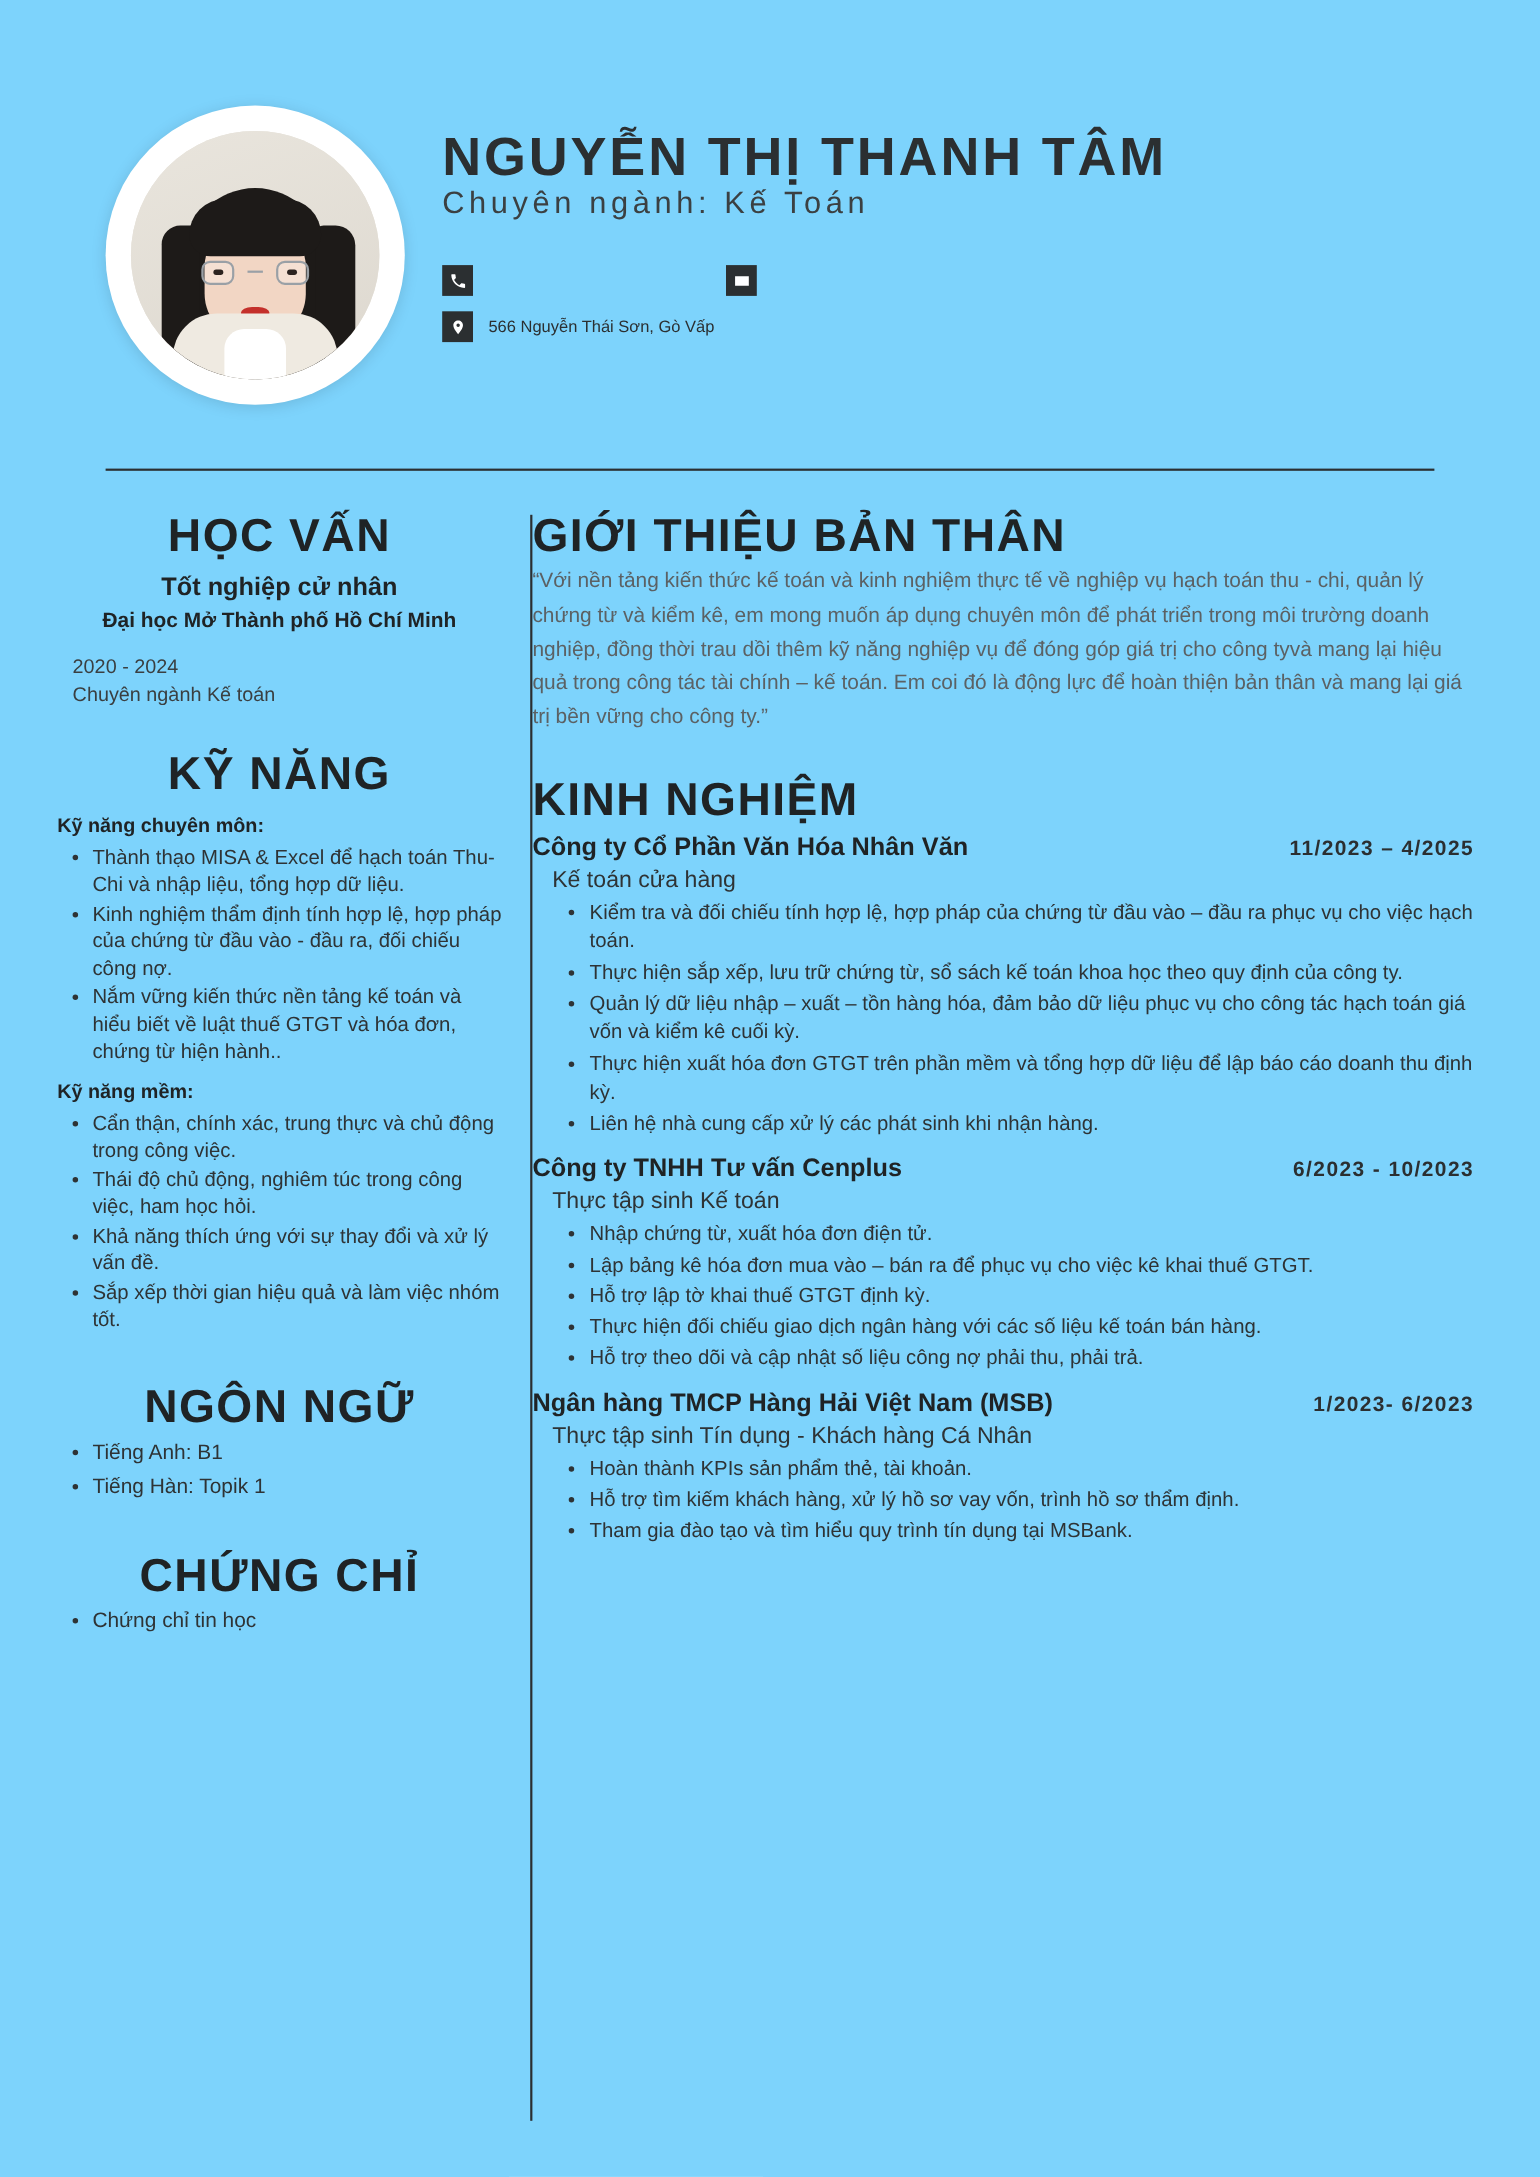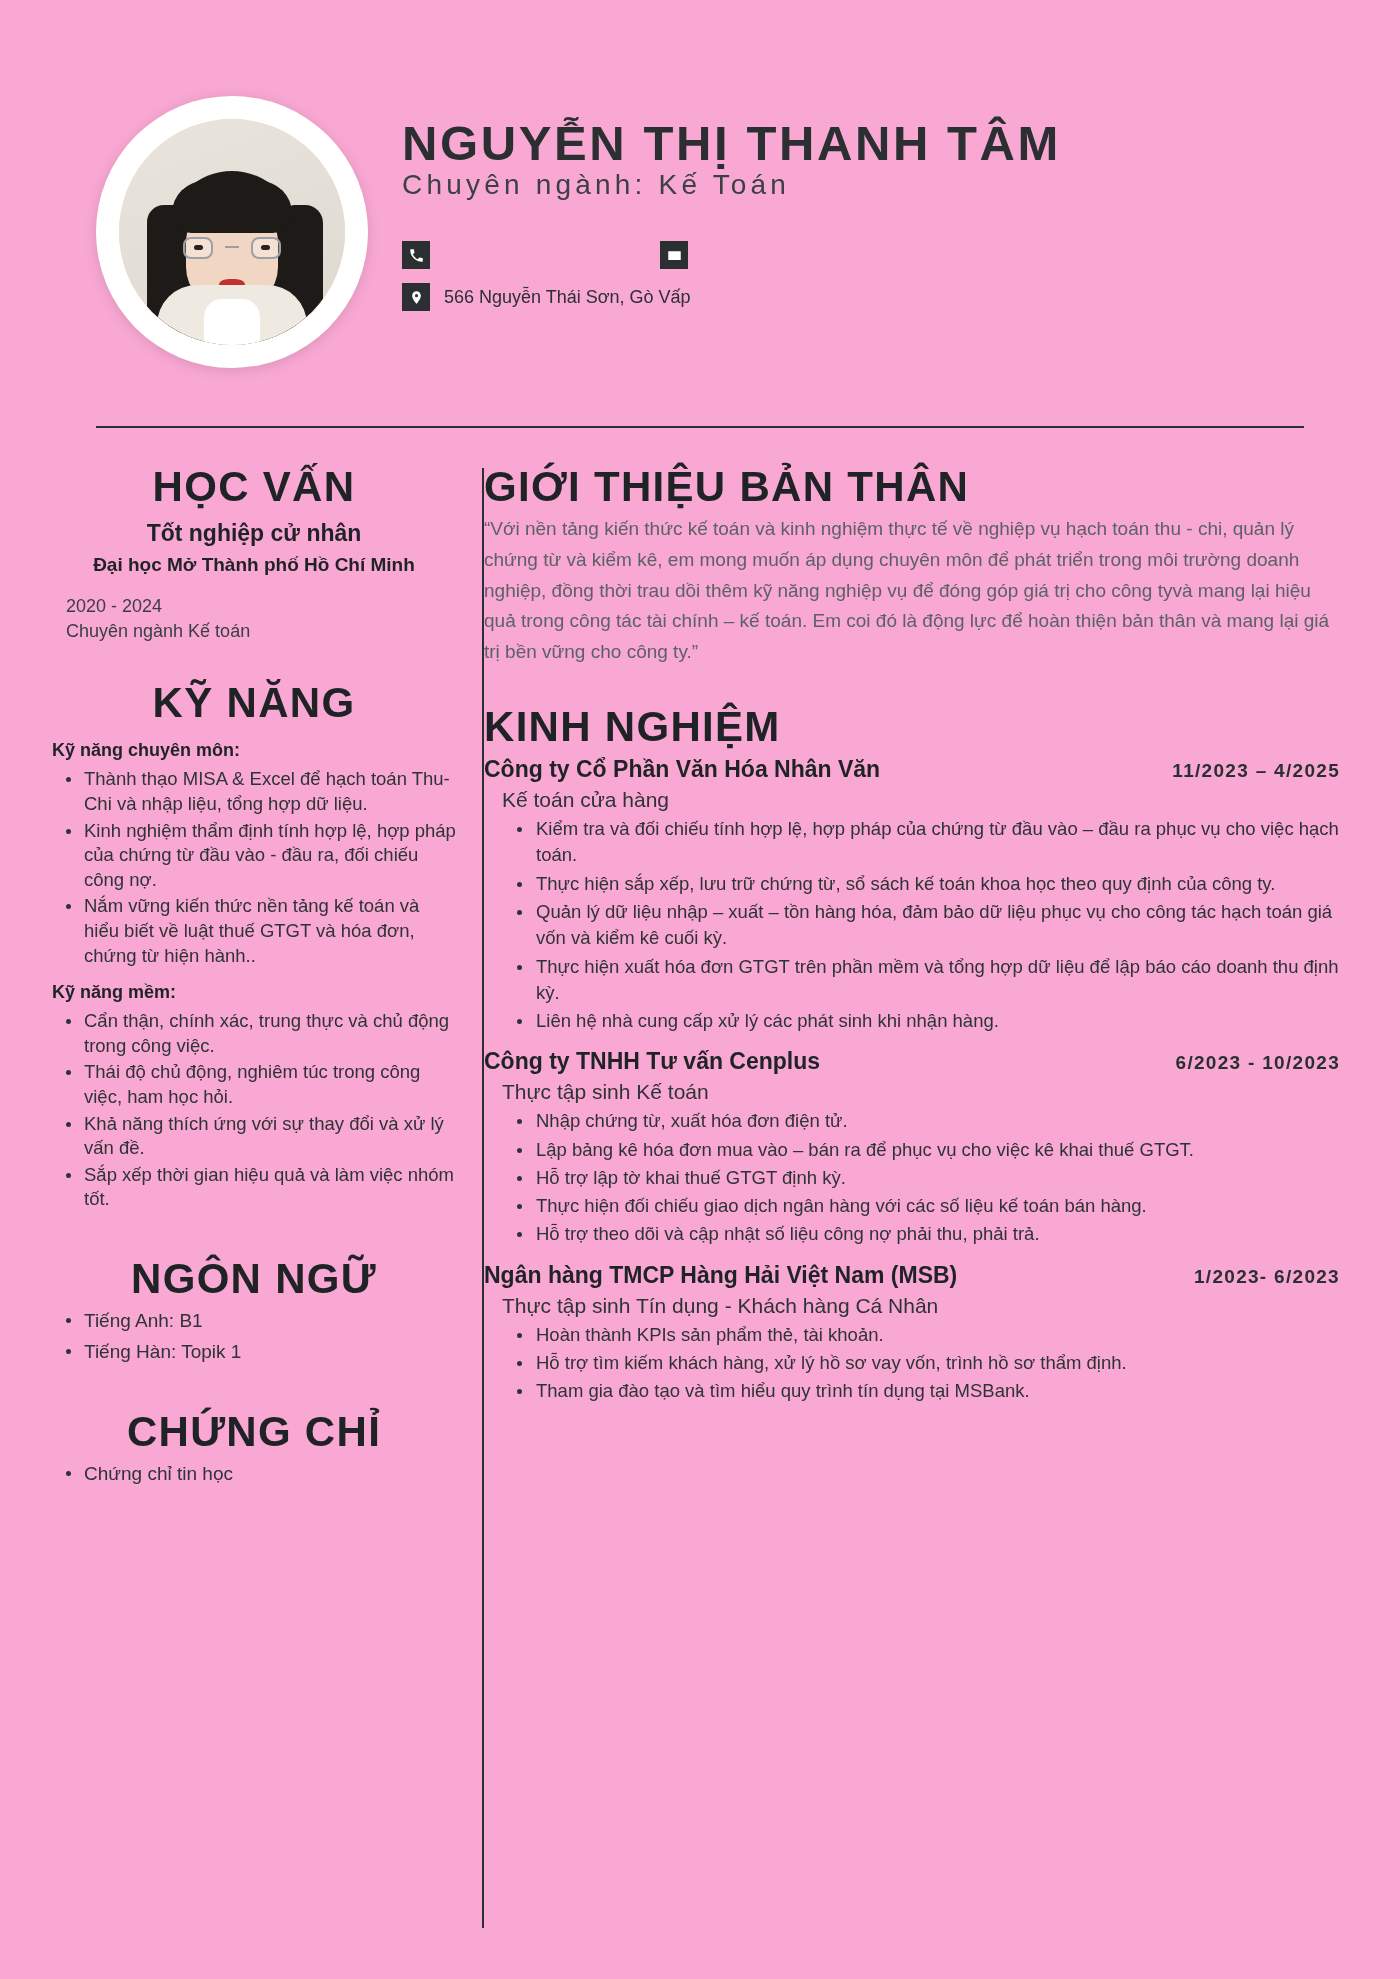--- a/index.html
+++ b/index.html
@@ -10,21 +10,21 @@
     background: #ffffff;
     font-family: "Liberation Sans", sans-serif;
     color: #2b2f31;
     overflow: hidden;
   }
 
   .page {
     position: relative;
     width: 1400px;
     height: 1979px;
-    background: #f9a8d4;
+    background: #7dd3fc;
     padding: 0;
   }
 
   
   .header {
     display: flex;
     align-items: flex-start;
     padding: 96px 60px 0 96px;
     height: 400px;
   }
@@ -110,21 +110,21 @@
   .contact-line {
     display: flex;
     align-items: center;
     gap: 0;
     margin-bottom: 14px;
   }
 
   .contact-item {
     display: flex;
     align-items: center;
-    font-size: 18px;
+    font-size: 15px;
     color: #2b2f31;
   }
 
   .contact-item.phone { width: 258px; }
 
   .ic {
     flex: 0 0 auto;
     width: 28px; height: 28px;
     background: #2b2f31;
     color: #ffffff;

